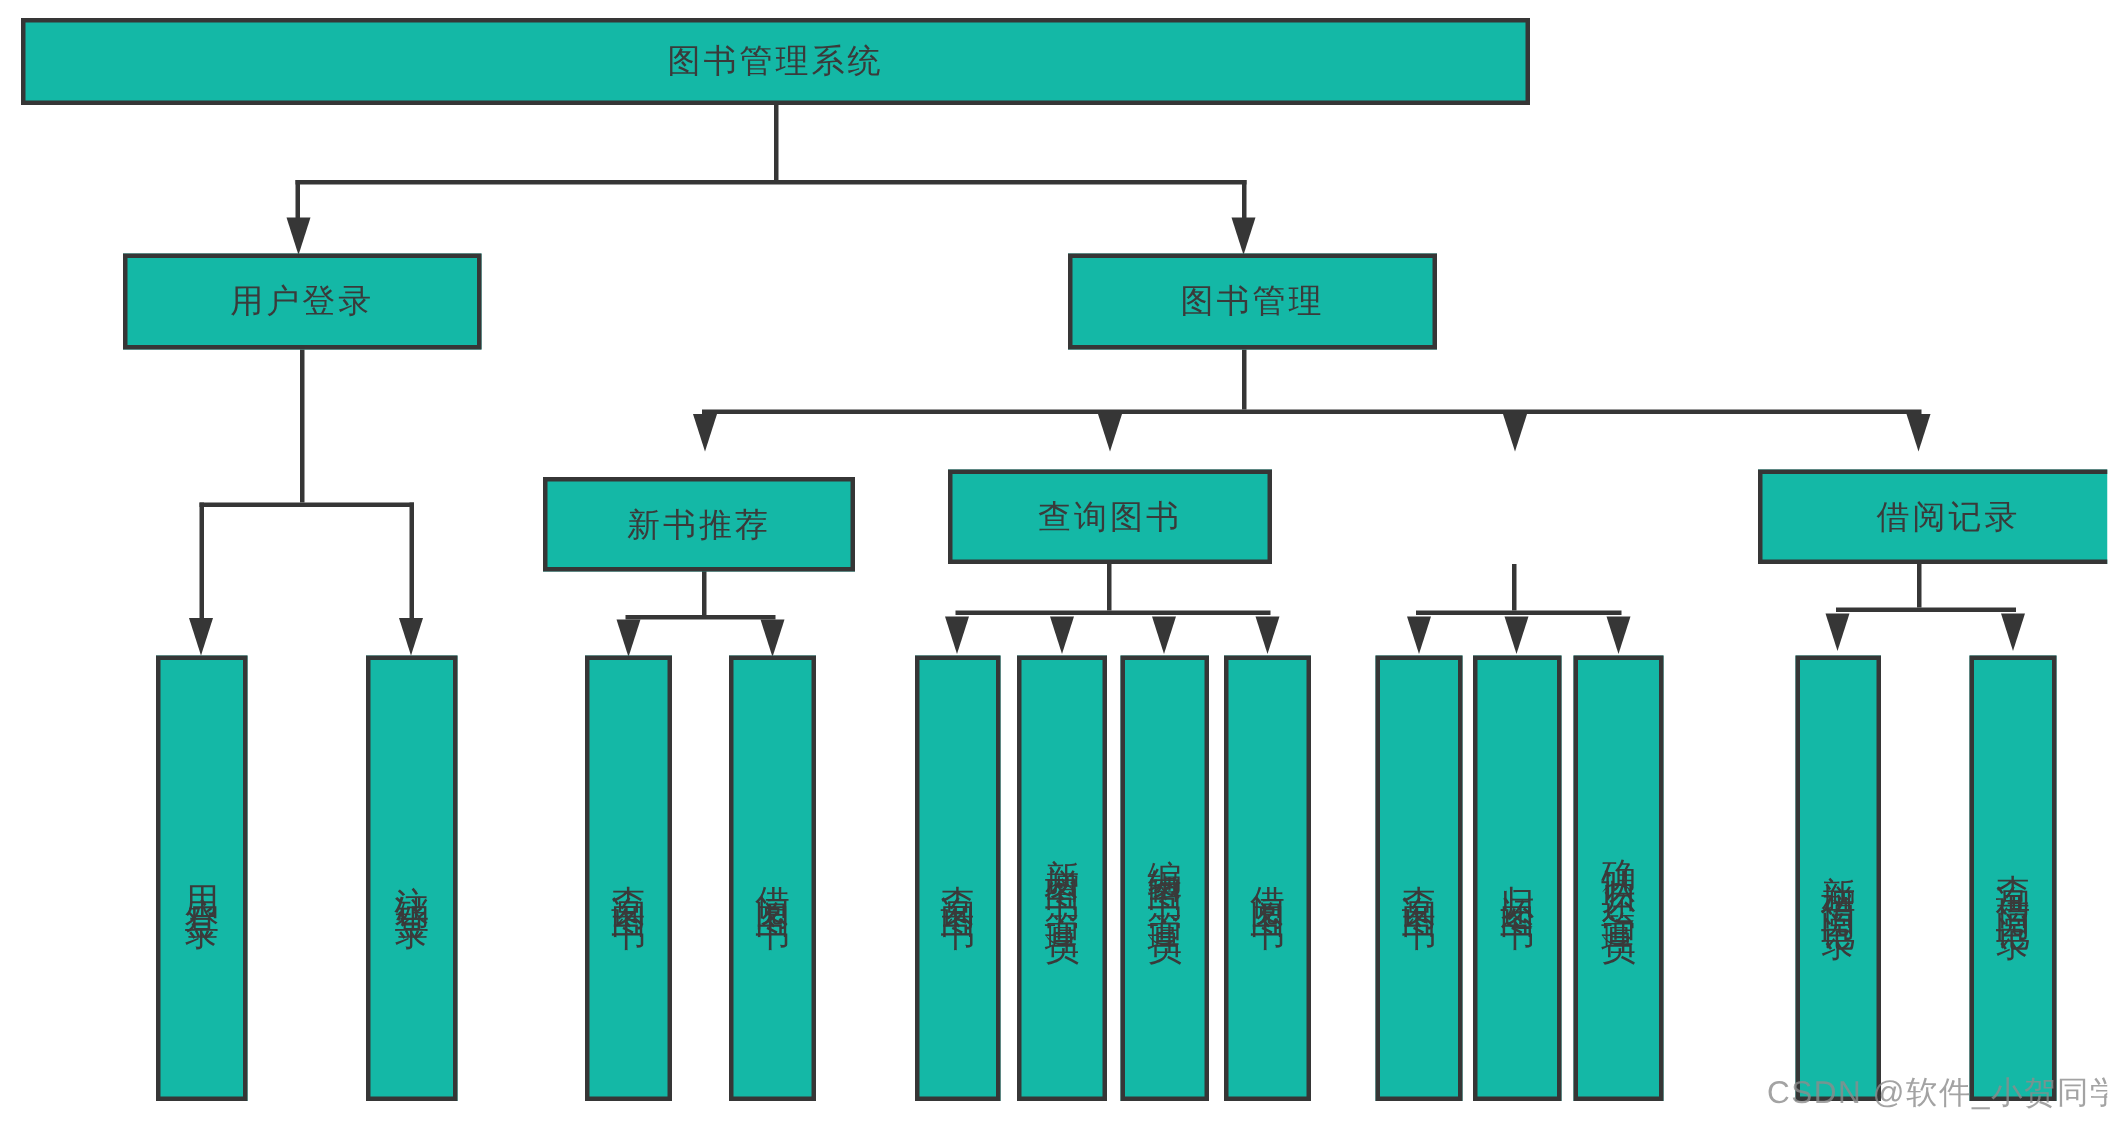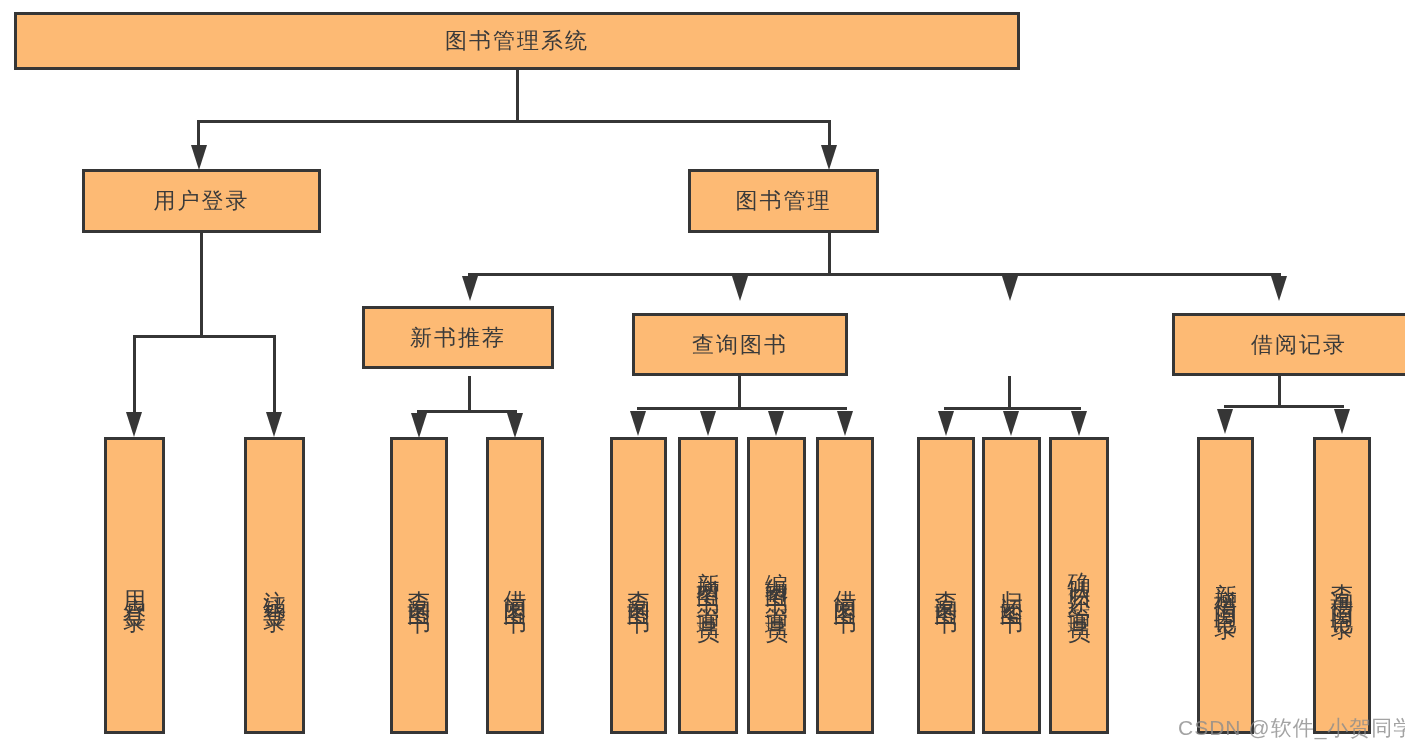--- a/index.html
+++ b/index.html
@@ -3,21 +3,21 @@
 <meta charset="utf-8">
 <style>
   * { margin:0; padding:0; box-sizing:border-box; }
   html,body { background:#ffffff; }
   .canvas {
     position:relative; width:1405px; height:747px; background:#ffffff;
     font-family:"Liberation Sans", sans-serif; color:#333333; overflow:hidden;
   }
   
   .node {
-    position:absolute; background:#fdba74; border:3px solid #363636;
+    position:absolute; background:#14b8a6; border:3px solid #363636;
     display:flex; align-items:center; justify-content:center;
   }
   .node .lbl { font-size:22px; letter-spacing:2px; color:#3a3a3a; white-space:nowrap; }
   .vnode .lbl {
     writing-mode:vertical-rl; text-orientation:mixed;
     font-size:23px; letter-spacing:7px; line-height:1; white-space:normal;
   }
   
   .line { position:absolute; background:#363636; }
   .line-v { width:3px; }
@@ -28,22 +28,22 @@
     border-top:25px solid #363636;
   }
   
   .watermark {
     position:absolute; left:1178px; top:714px; font-size:21px; letter-spacing:1px;
     color:rgba(140,140,140,0.8); z-index:5; white-space:nowrap;
   }
   
   #n-root { left:14px;  top:12px;  width:1006px; height:58px; }
   #n-user { left:82px;  top:169px; width:239px;  height:64px; }
-  #n-book { left:688px; top:169px; width:191px;  height:64px; }
-  #n-s1 { left:362px;  top:306px; width:192px; height:63px; }
+  #n-book { left:712px; top:169px; width:246px;  height:64px; }
+  #n-s1 { left:362px;  top:318px; width:208px; height:63px; }
   #n-s2 { left:632px;  top:313px; width:216px; height:63px; }
   #n-s3 { left:902px;  top:313px; width:216px; height:63px; }
   #n-s4 { left:1172px; top:313px; width:254px; height:63px; }
   .vnode { top:437px; height:297px; }
   #v1  { left:104px;  width:61px; }
   #v2  { left:244px;  width:61px; }
   #v3  { left:390px;  width:58px; }
   #v4  { left:486px;  width:58px; }
   #v5  { left:610px;  width:57px; }
   #v6  { left:678px;  width:60px; }

